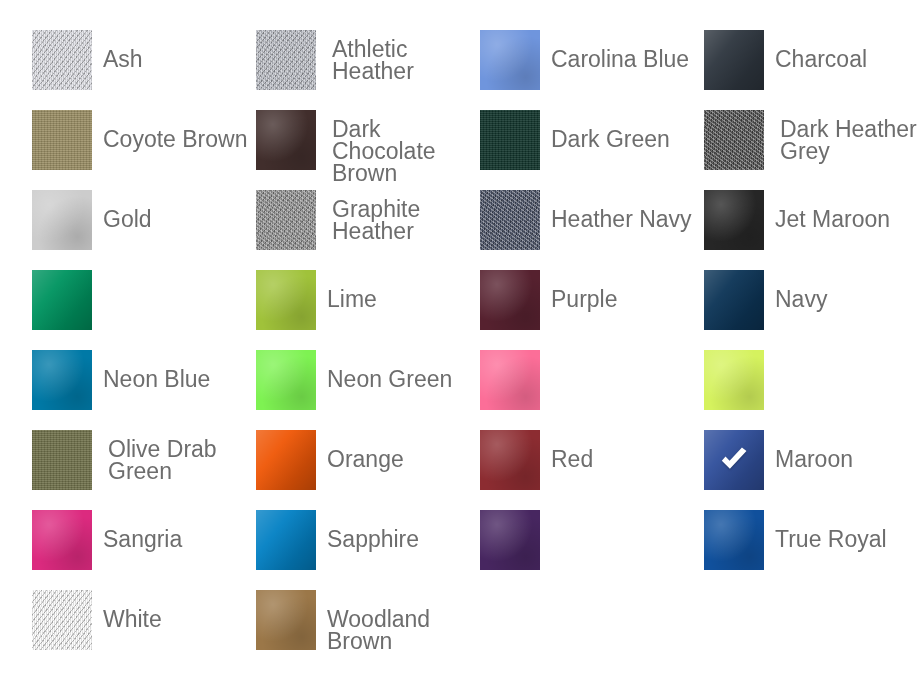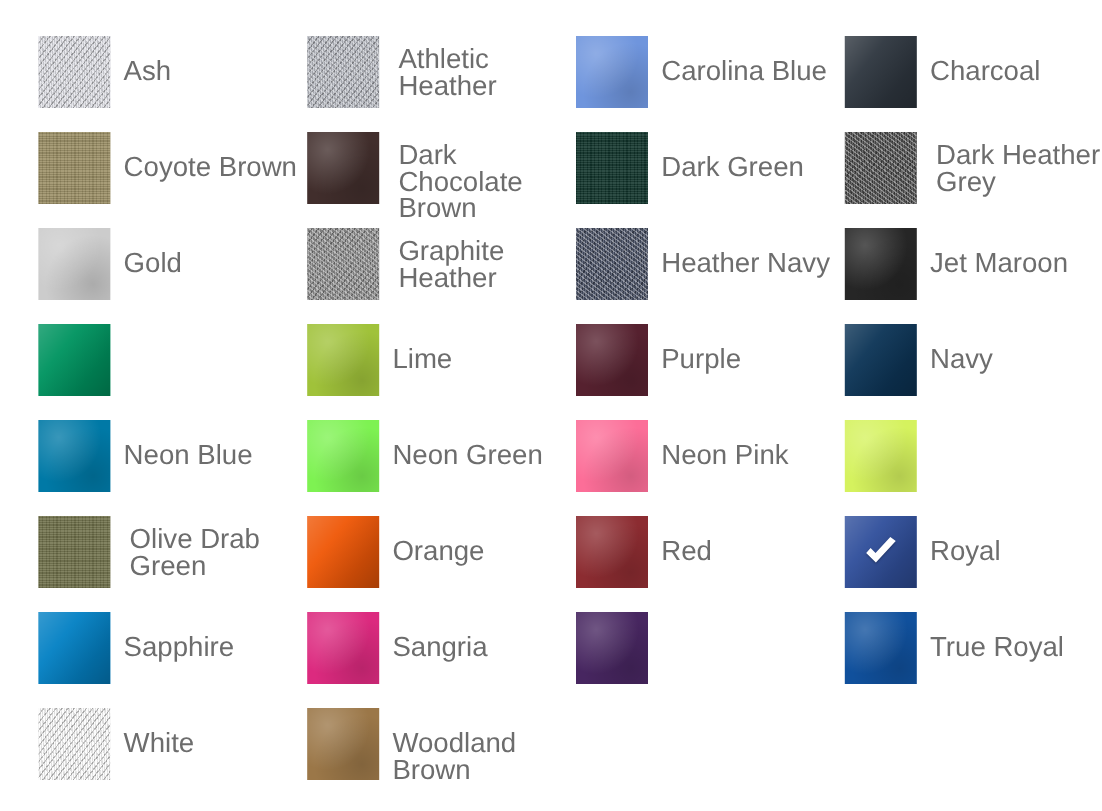--- a/index.html
+++ b/index.html
@@ -181,21 +181,20 @@
     <div class="swatch-option">
       <div class="swatch-chip tex-soft" style="background-color: rgb(0, 121, 166);"></div>
       <span class="swatch-label">Neon Blue</span>
     </div>
     <div class="swatch-option">
       <div class="swatch-chip tex-soft" style="background-color: rgb(126, 242, 82);"></div>
       <span class="swatch-label">Neon Green</span>
     </div>
     <div class="swatch-option">
       <div class="swatch-chip tex-soft" style="background-color: rgb(252, 110, 152);"></div>
-      <span class="swatch-label">Neon Pink</span>
     </div>
     <div class="swatch-option">
       <div class="swatch-chip tex-soft" style="background-color: rgb(213, 242, 94);"></div>
     </div>
     <div class="swatch-option label-two-line">
       <div class="swatch-chip tex-weave" style="background-color: rgb(113, 114, 75);"></div>
       <span class="swatch-label">Olive Drab Green</span>
     </div>
     <div class="swatch-option">
       <div class="swatch-chip tex-sheen" style="background-color: rgb(239, 88, 8);"></div>
@@ -206,31 +205,31 @@
       <span class="swatch-label">Red</span>
     </div>
     <div class="swatch-option is-selected" aria-selected="true">
       <div class="swatch-chip tex-sheen" style="background-color: rgb(49, 80, 156);">
         <span class="check-icon">
           <svg viewBox="0 0 24 24" aria-hidden="true">
             <path d="M3.4 12.6 L9.1 18.2 L20.8 5.6 L17.6 3.2 L8.9 12.6 L6.0 9.6 Z" fill="#ffffff"></path>
           </svg>
         </span>
       </div>
-      <span class="swatch-label">Royal</span>
+      <span class="swatch-label">Maroon</span>
+    </div>
+    <div class="swatch-option">
+      <div class="swatch-chip tex-soft" style="background-color: rgb(220, 42, 127);"></div>
+      <span class="swatch-label">Sangria</span>
     </div>
     <div class="swatch-option">
       <div class="swatch-chip tex-sheen" style="background-color: rgb(4, 129, 196);"></div>
       <span class="swatch-label">Sapphire</span>
     </div>
     <div class="swatch-option">
-      <div class="swatch-chip tex-soft" style="background-color: rgb(220, 42, 127);"></div>
-      <span class="swatch-label">Sangria</span>
-    </div>
-    <div class="swatch-option">
       <div class="swatch-chip tex-soft" style="background-color: rgb(71, 38, 96);"></div>
     </div>
     <div class="swatch-option">
       <div class="swatch-chip tex-soft" style="background-color: rgb(16, 80, 156);"></div>
       <span class="swatch-label">True Royal</span>
     </div>
     <div class="swatch-option">
       <div class="swatch-chip tex-heather" style="background-color: rgb(251, 251, 251);"></div>
       <span class="swatch-label">White</span>
     </div>

